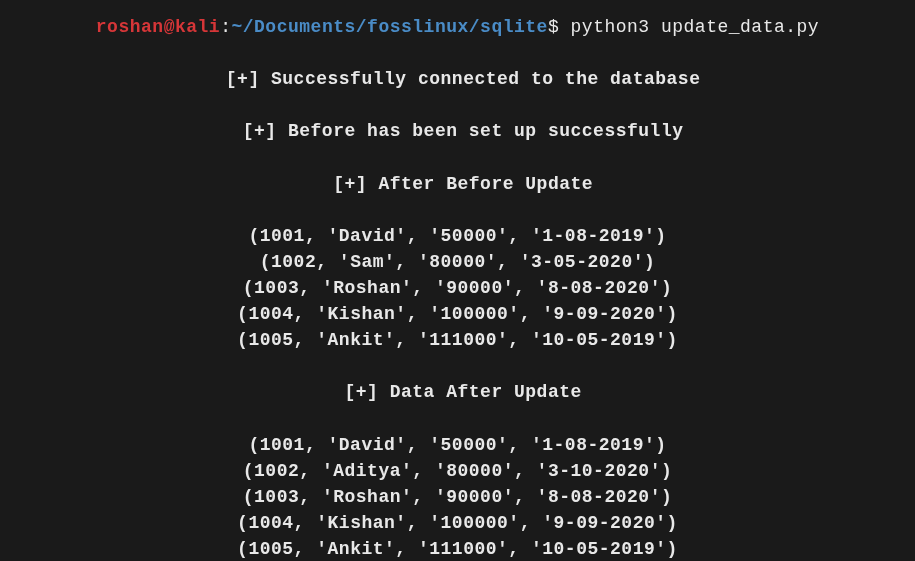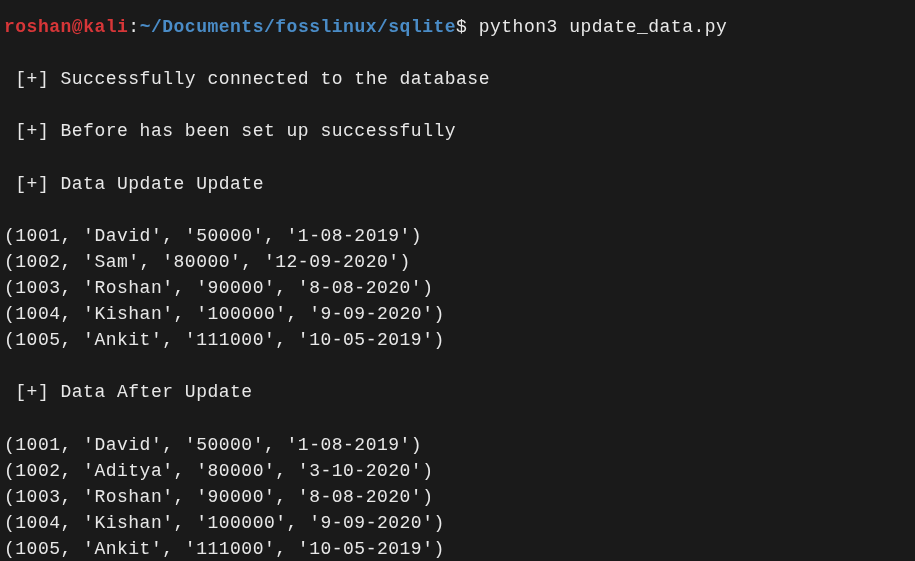--- a/index.html
+++ b/index.html
@@ -1,18 +1,19 @@
 <!DOCTYPE html>
 <html><head>
   <meta charset="utf-8">
   <style>
     * {
       margin: 0;
       padding: 0;
       box-sizing: border-box;
+      text-align: center;
     }
     body {
       background: #1a1a1a;
       font-family: 'Courier New', 'DejaVu Sans Mono', monospace;
       font-size: 18px;
       line-height: 1.45;
       color: #e8e8e8;
       width: 915px;
       height: 561px;
       overflow: hidden;
@@ -45,40 +46,41 @@
     .dollar {
       color: #e8e8e8;
     }
     .command {
       color: #e8e8e8;
     }
     .output {
       color: #e8e8e8;
       white-space: pre;
       letter-spacing: 0.5px;
+      font-weight: bold;
     }
     .blank {
       height: 1.45em;
     }
   </style>
 </head>
 <body>
 
 <div class="terminal-line"><span class="user">roshan</span><span class="at">@</span><span class="host">kali</span><span class="colon">:</span><span class="path">~/Documents/fosslinux/sqlite</span><span class="dollar">$ </span><span class="command">python3 update_data.py</span></div>
 
 <div class="blank"></div>
 <div class="output"> [+] Successfully connected to the database</div>
 <div class="blank"></div>
 <div class="output"> [+] Before has been set up successfully</div>
 <div class="blank"></div>
-<div class="output"> [+] Data Update Update</div>
+<div class="output"> [+] After Before Update</div>
 <div class="blank"></div>
 
 <div class="output">(1001, 'David', '50000', '1-08-2019')</div>
-<div class="output">(1002, 'Sam', '80000', '12-09-2020')</div>
+<div class="output">(1002, 'Sam', '80000', '3-05-2020')</div>
 <div class="output">(1003, 'Roshan', '90000', '8-08-2020')</div>
 <div class="output">(1004, 'Kishan', '100000', '9-09-2020')</div>
 <div class="output">(1005, 'Ankit', '111000', '10-05-2019')</div>
 
 <div class="blank"></div>
 <div class="output"> [+] Data After Update</div>
 <div class="blank"></div>
 
 <div class="output">(1001, 'David', '50000', '1-08-2019')</div>
 <div class="output">(1002, 'Aditya', '80000', '3-10-2020')</div>

